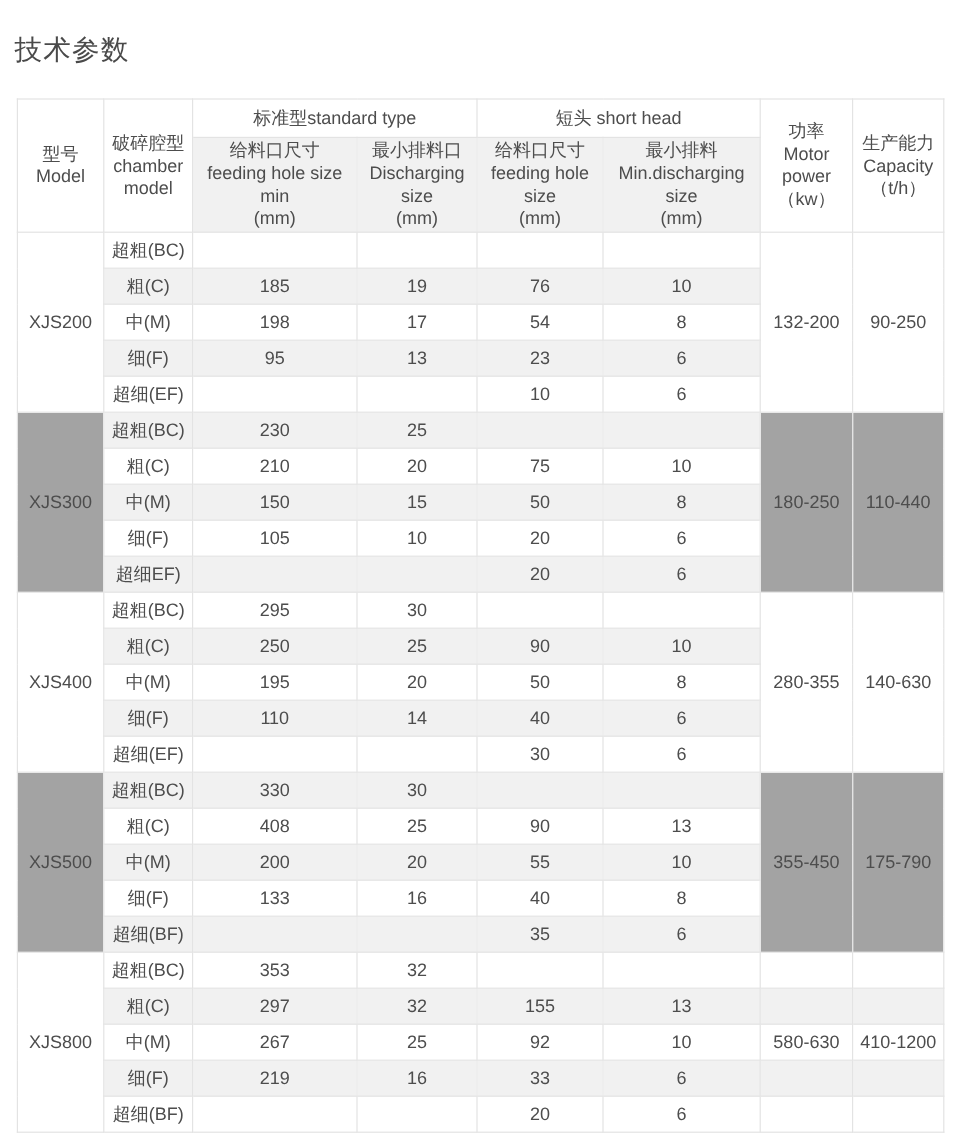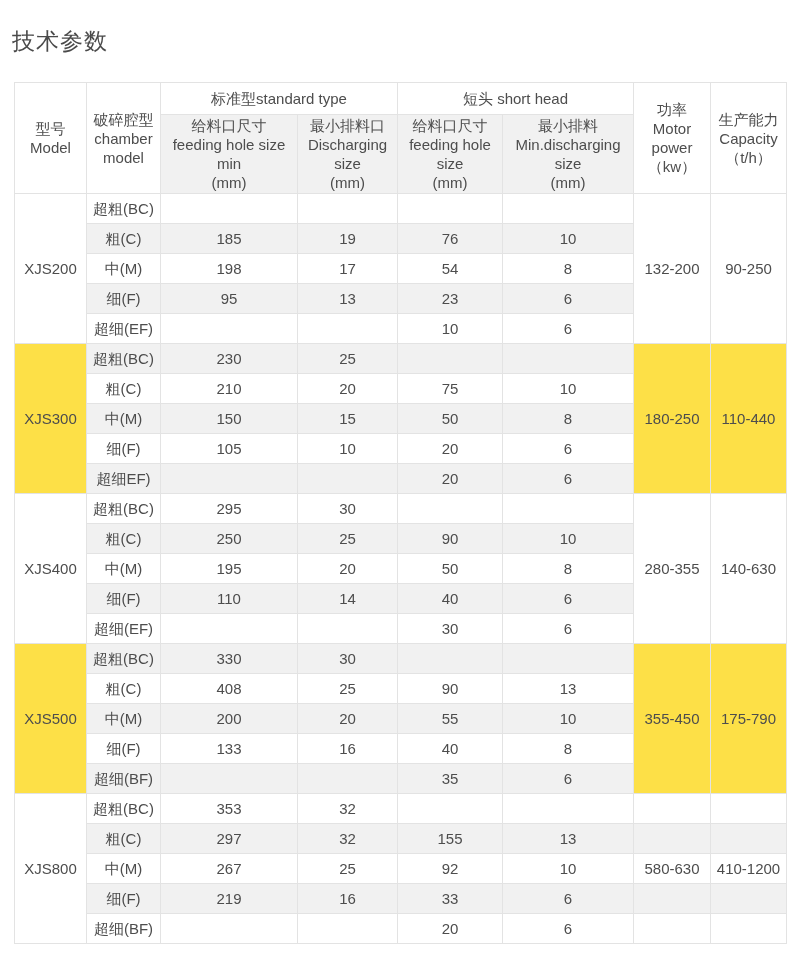--- a/index.html
+++ b/index.html
@@ -40,21 +40,21 @@
     white-space: pre-line;
     line-height: 19px;
     overflow: hidden;
   }
   thead tr.group-row td { height: 29px; }
   thead tr.sub-row td { height: 76px; margin-top: 48px; }
   thead tr.sub-row { background: #f1f1f1; }
   tbody tr { height: 30px; }
   tbody tr:nth-child(even) { background: #f1f1f1; }
   .bg-white { background: #ffffff; }
-  .bg-gray  { background: #fde047; }
+  .bg-gray  { background: #a3a3a3; }
 </style>
 </head>
 <body>
 
 <div class="page">
   <h1 class="page-title">技术参数</h1>
 
   <table class="spec-table">
     <colgroup>
       <col style="width:72px">

